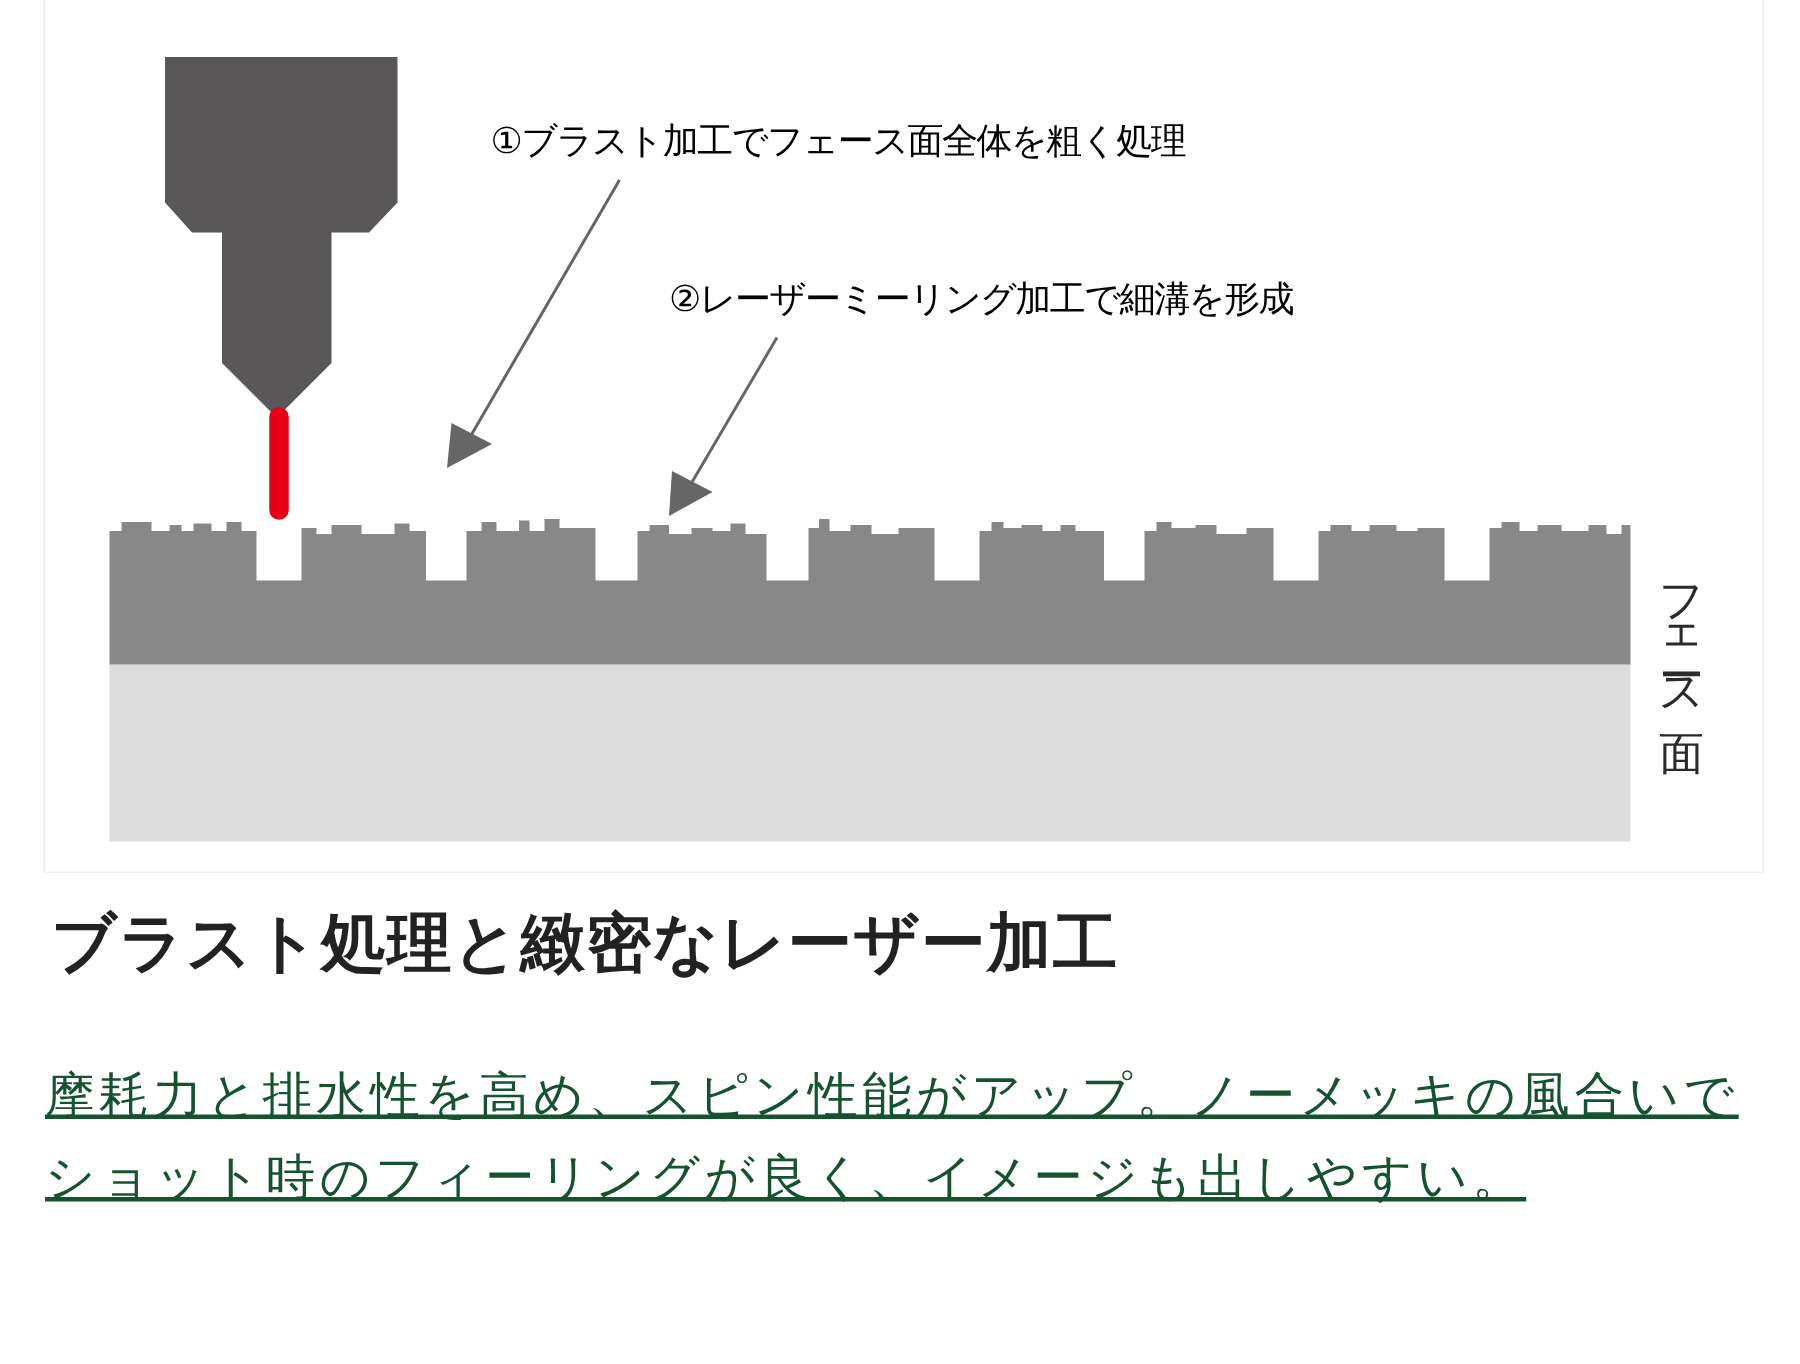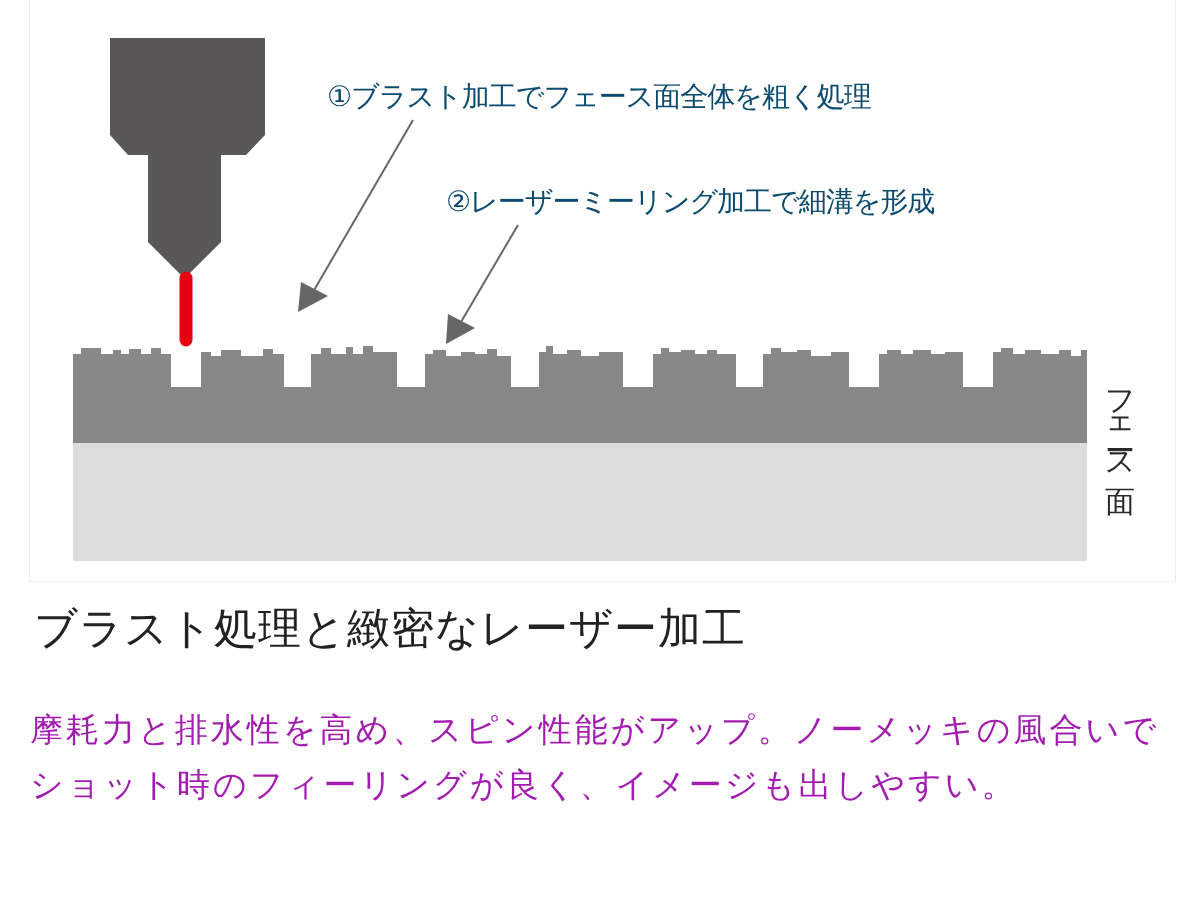--- a/index.html
+++ b/index.html
@@ -2,28 +2,28 @@
 <html><head>
   <meta charset="utf-8">
   <style>
     html, body { margin: 0; padding: 0; background: #ffffff; }
     body { width: 1200px; height: 909px; position: relative; overflow: hidden;
            font-family: "DejaVu Sans", "Liberation Sans", sans-serif; color: #222; }
     .figure { position: absolute; left: 29px; top: 0; width: 1147px; height: 582px;
               border-left: 1px solid #ececec; border-right: 1px solid #ececec; border-bottom: 1px solid #f2f2f2;
               box-sizing: border-box; }
     .figure svg { position: absolute; left: -29px; top: 0; }
-    .label { position: absolute; font-size: 28px; color: #0c4a6e; white-space: nowrap; letter-spacing: -1px; }
+    .label { position: absolute; font-size: 24px; color: #000000; white-space: nowrap; letter-spacing: -1px; }
     .label-1 { left: 327px; top: 78px; }
     .label-2 { left: 446px; top: 183px; }
     .side-label { position: absolute; left: 1104px; top: 370px; width: 36px; font-size: 30px;
                   color: #2a2a2a; writing-mode: vertical-rl; text-orientation: upright; letter-spacing: -2px; }
     .title { position: absolute; left: 34px; top: 600px; font-size: 43px; color: #222; white-space: nowrap; letter-spacing: 1px; }
     .body-text { position: absolute; left: 30px; top: 702px; width: 1150px; font-size: 33px; line-height: 55px;
-                 color: #a21caf; letter-spacing: 3px; }
+                 color: #14532d; letter-spacing: 3px; text-decoration: underline; }
   </style>
 </head>
 <body>
 
 <div class="figure">
   <svg width="1200" height="582" viewBox="0 0 1200 582">
 
     <polygon points="109,38 264,38 264,135 245,155 220,155 220,242 186,276 181,276 147,242 147,155 127,155 109,135" fill="#595757"></polygon>
 
     <line x1="185" y1="278" x2="185" y2="340" stroke="#e60012" stroke-width="13" stroke-linecap="round"></line>
@@ -51,14 +51,14 @@
       <line x1="517" y1="225" x2="460" y2="322" stroke="#666666" stroke-width="2"></line>
       <polygon points="445,344 447,314 474,328" fill="#666666"></polygon>
     </g>
   </svg>
 </div>
 
 <div class="label label-1">①ブラスト加工でフェース面全体を粗く処理</div>
 <div class="label label-2">②レーザーミーリング加工で細溝を形成</div>
 <div class="side-label">フェース面</div>
 
-<h2 class="title" style="margin:0;font-weight:normal;">ブラスト処理と緻密なレーザー加工</h2>
+<h2 class="title" style="margin:0;font-weight:bold;">ブラスト処理と緻密なレーザー加工</h2>
 <p class="body-text" style="margin:0;">摩耗力と排水性を高め、スピン性能がアップ。ノーメッキの風合いでショット時のフィーリングが良く、イメージも出しやすい。</p>
 
 </body></html>

